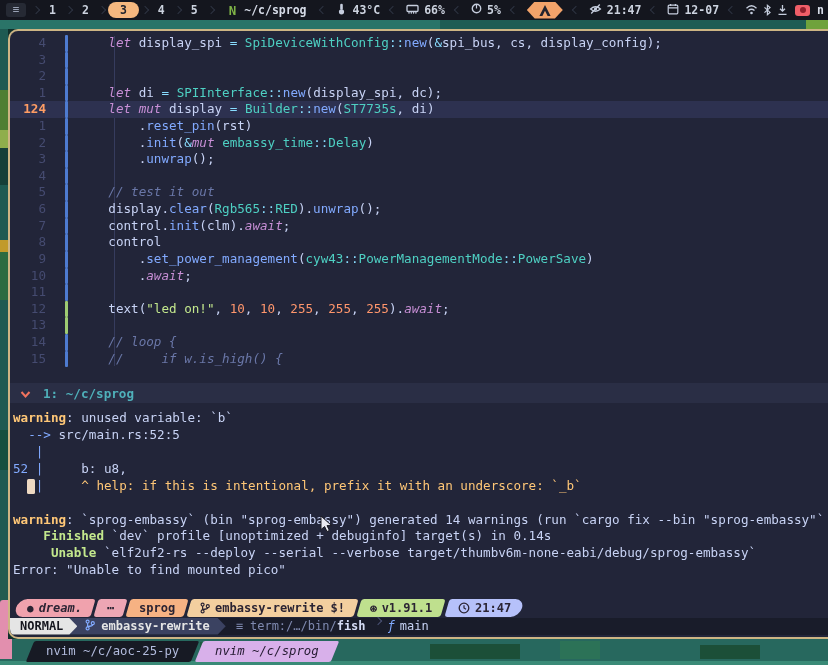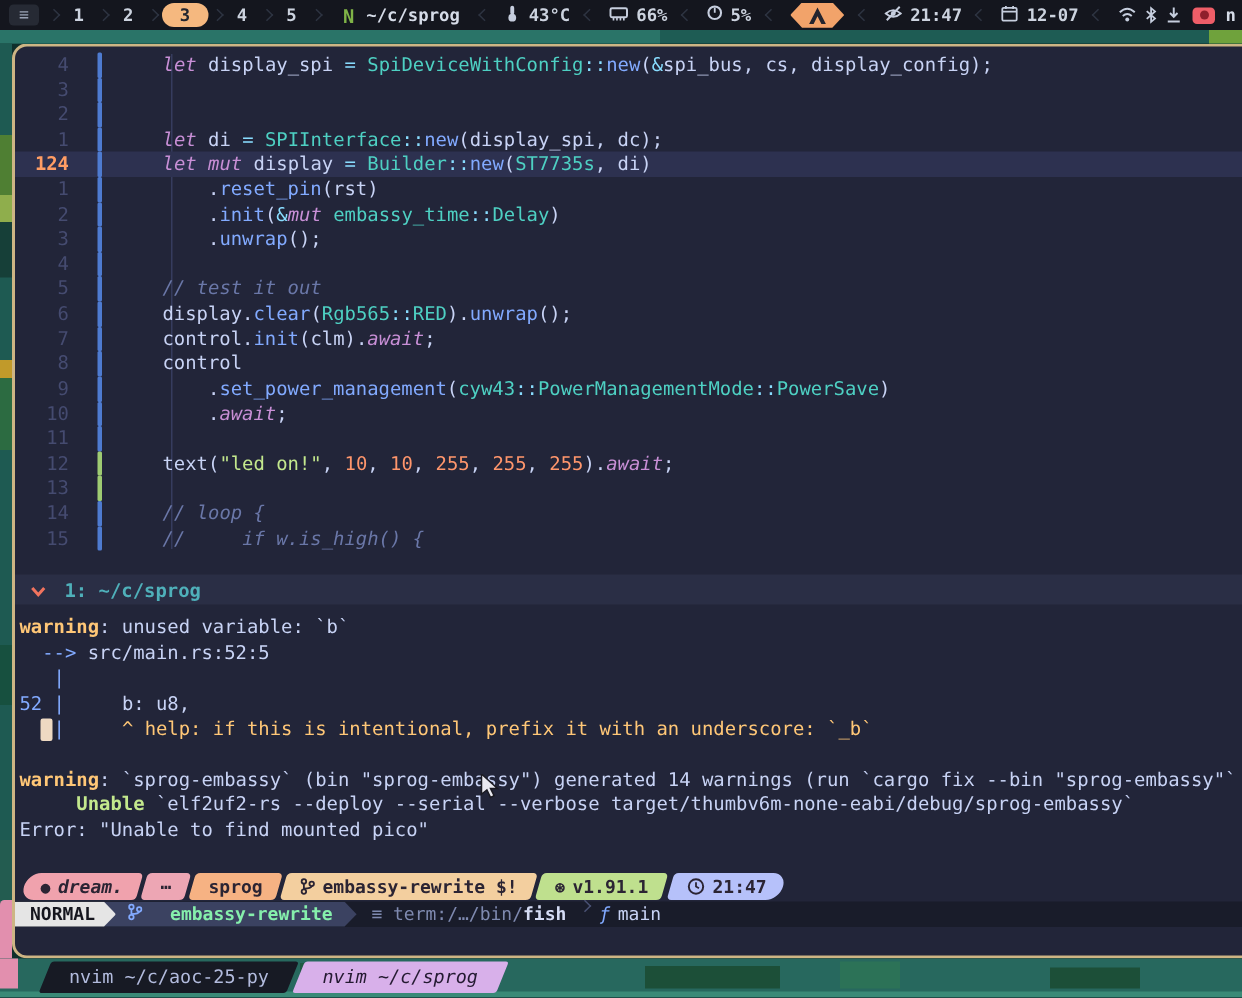--- a/index.html
+++ b/index.html
@@ -79,21 +79,21 @@
   .pr-in { transform:skewX(16deg); display:flex; align-items:center; gap:5px; padding:0 11px; }
   .pr-lb.it { font-style:italic; }
   .pr-ic { display:flex; align-items:center; font-size:11px; }
 
   
   #statusline { margin-top:1px; height:16.5px; background:#191c2a; display:flex; align-items:stretch;
     font-size:12px; position:relative; }
   .sl-seg { display:flex; align-items:center; }
   .sl-mode { background:#e5e5e5; color:#15161e; font-weight:700; padding:0 14px 0 10px; z-index:3;
     clip-path:polygon(0 0,calc(100% - 8px) 0,100% 50%,calc(100% - 8px) 100%,0 100%); }
-  .sl-branch { background:#3b4261; color:#86efac; padding:0 16px 0 16px; margin-left:-8px; z-index:2; gap:18px;
+  .sl-branch { background:#3b4261; color:#e5e5e5; padding:0 16px 0 16px; margin-left:-8px; z-index:2; gap:6px;
     clip-path:polygon(0 0,calc(100% - 8px) 0,100% 50%,calc(100% - 8px) 100%,0 100%); font-weight:700; }
   .sl-file { color:#7f8ab0; margin-left:10px; gap:7px; }
   .sl-shell { color:#d5dcf5; font-weight:700; }
   .sl-chev { width:6px; height:6px; border-top:1.8px solid #4a5274; border-right:1.8px solid #4a5274;
     transform:rotate(45deg); margin:0 7px 0 9px; }
   .sl-fn { color:#c8d3f5; display:flex; align-items:center; gap:5px; }
   .sl-fn .fnico { font-style:italic; color:#82aaff; }
 
   
   #tabbar { position:absolute; left:30px; top:641px; display:flex; z-index:12; }
@@ -390,20 +390,21 @@
 
     <div id="panel-lines">
       <div id="term-cursor"></div>
     <div class="termline"><span class="s-wa">warning</span><span class="s-t">: unused variable: `b`</span></div>
         <div class="termline"><span class="s-bl">  --&gt; </span><span class="s-t">src/main.rs:52:5</span></div>
         <div class="termline"><span class="s-bl">   |</span></div>
         <div class="termline"><span class="s-bl">52 |</span><span class="s-t">     b: u8,</span></div>
         <div class="termline"><span class="s-bl">   |</span><span class="s-ye">     ^ help: if this is intentional, prefix it with an underscore: `_b`</span></div>
         <div class="termline"></div>
         <div class="termline"><span class="s-wa">warning</span><span class="s-t">: `sprog-embassy` (bin "sprog-embassy") generated 14 warnings (run `cargo fix --bin "sprog-embassy"` to</span></div>
+        <div class="termline"><span class="s-gr">    Finished</span><span class="s-t"> `dev` profile [unoptimized + debuginfo] target(s) in 0.14s</span></div>
         <div class="termline"><span class="s-gr">     Unable</span><span class="s-t"> `elf2uf2-rs --deploy --serial --verbose target/thumbv6m-none-eabi/debug/sprog-embassy`</span></div>
         <div class="termline"><span class="s-t">Error: "Unable to find mounted pico"</span></div>
       </div>
 
     <div id="promptbar">
       <span style="display:flex;">
           <span class="pr-seg first" style="background: rgb(240, 162, 173);">
             <span class="pr-in">
               <span class="pr-ic">●</span>
               <span class="pr-lb it">dream.</span>

